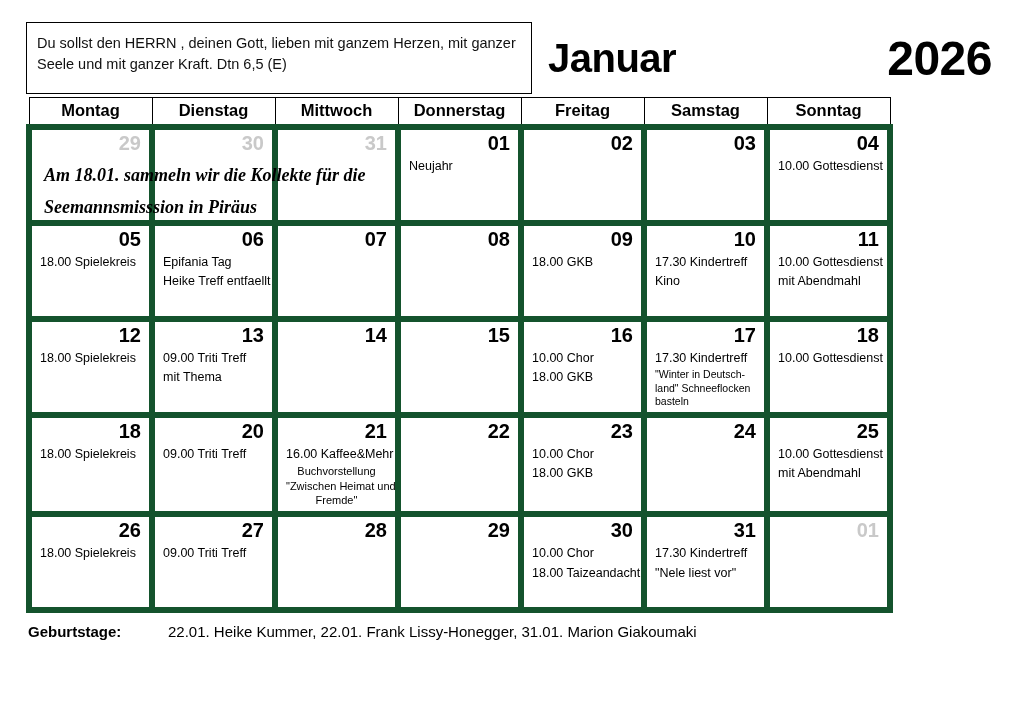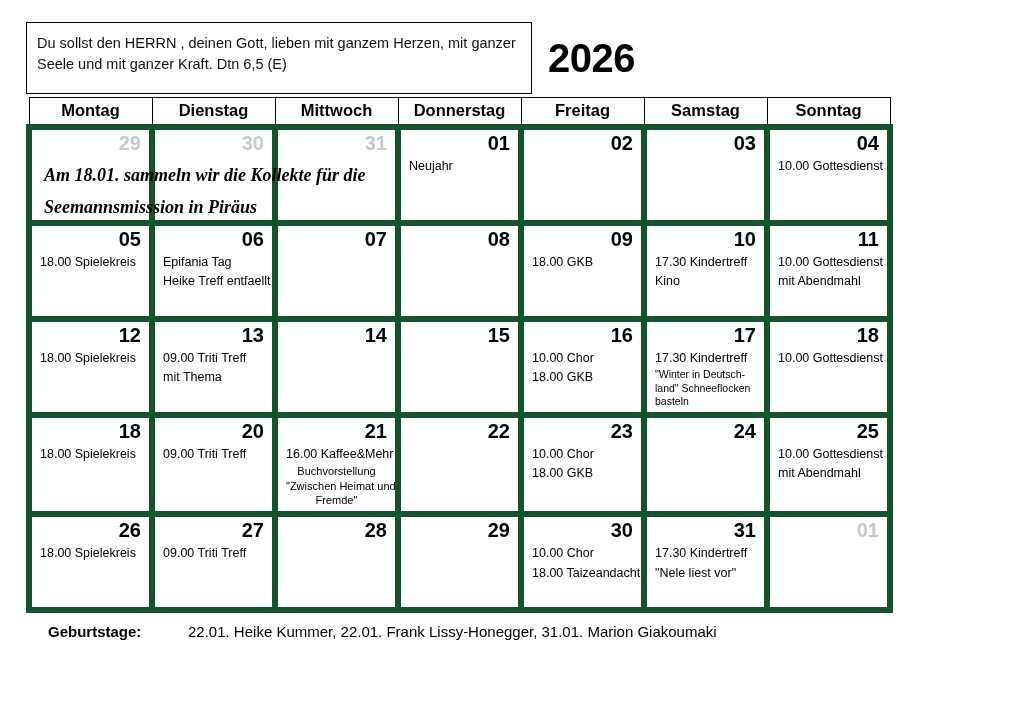--- a/index.html
+++ b/index.html
@@ -44,21 +44,21 @@
     justify-content: space-between;
     padding-left: 16px;
     padding-right: 2px;
   }
   .month-name {
     font-size: 40px;
     font-weight: bold;
     letter-spacing: -0.5px;
   }
   .year-name {
-    font-size: 40px;
+    font-size: 48px;
     font-weight: bold;
     letter-spacing: -0.5px;
   }
 
   
   table.cal {
     border-collapse: collapse;
     table-layout: fixed;
     width: 867px;
     margin-top: 3px;
@@ -124,39 +124,39 @@
     width: 390px;
     font-family: Liberation Serif, serif;
   }
 
   
   .footer {
     margin-top: 10px;
     display: flex;
     align-items: flex-start;
     font-size: 15px;
-    margin-left: 20px;
   }
   .footer-label {
     font-weight: bold;
     width: 140px;
     padding-left: 2px;
   }
   .footer-value {
     font-size: 15px;
   }
 </style>
 </head>
 <body>
 
 <div class="page">
 
   <div class="header">
     <div class="verse-box">Du sollst den HERRN , deinen Gott, lieben mit ganzem Herzen, mit ganzer Seele und mit ganzer Kraft. Dtn 6,5 (E)</div>
     <div class="title-area">
+      <div class="month-name">Januar</div>
       <div class="year-name">2026</div>
     </div>
   </div>
 
   <table class="cal">
     <thead>
       <tr>
         <th>Montag</th>
         <th>Dienstag</th>
         <th>Mittwoch</th>

